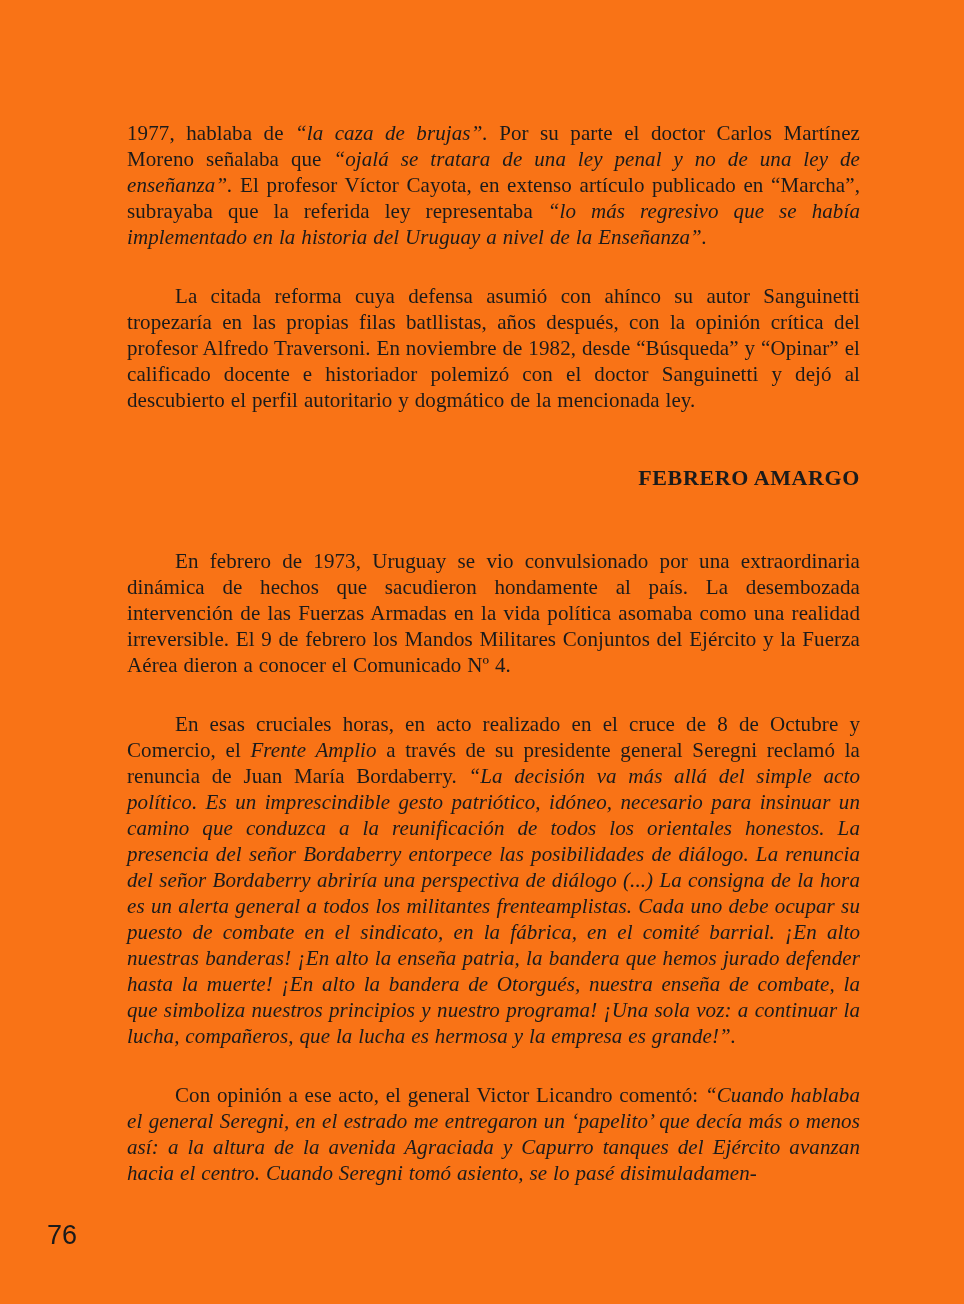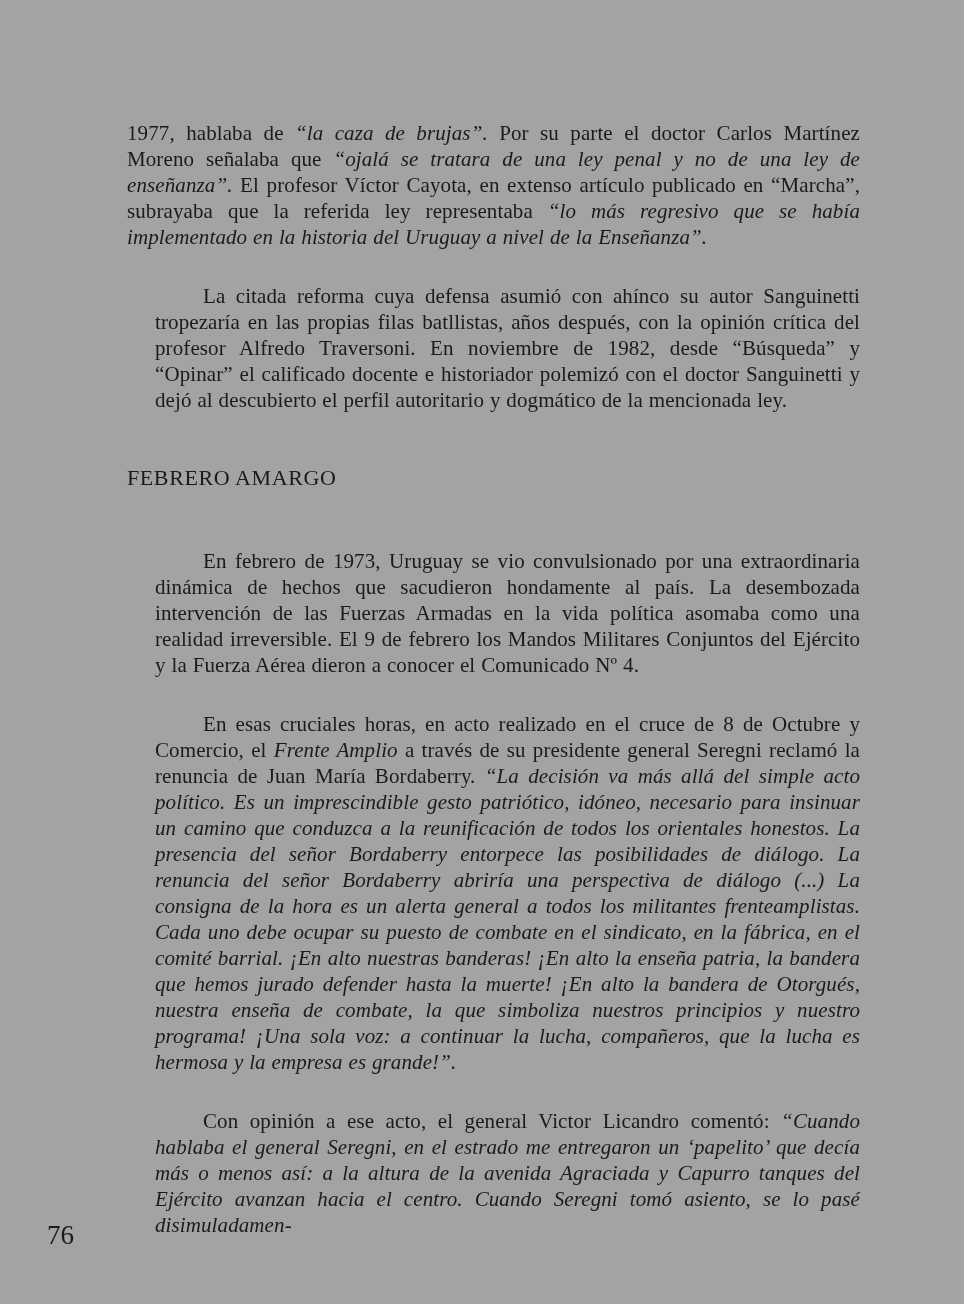--- a/index.html
+++ b/index.html
@@ -25,45 +25,45 @@
   .para {
     margin: 0 0 33px 0;
     font-size: 21px;
     line-height: 26px;
     text-align: justify;
     letter-spacing: 0.1px;
     word-spacing: 0.5px;
   }
   .para.indent {
     text-indent: 48px;
-    margin-left: 28px;
   }
   .para em {
     font-style: italic;
   }
   .heading {
     margin: 52px 0 57px 0;
     font-size: 22px;
     line-height: 26px;
-    font-weight: normal;
+    font-weight: bold;
     letter-spacing: 0.6px;
+    text-align: right;
   }
   .page-number {
     position: absolute;
     left: 47px;
     top: 1220px;
-    font-family: Liberation Serif, serif;
+    font-family: Liberation Sans, sans-serif;
     font-size: 27px;
     line-height: 30px;
   }
 </style>
 </head>
 <body>
 
-<div class="page" style="background: #a3a3a3; color: rgb(27, 27, 27);">
+<div class="page" style="background: #f97316; color: rgb(27, 27, 27);">
   <main class="text-column">
       <p class="para"><span>1977, hablaba de </span><em>“la caza de brujas”.</em><span> Por su parte el doctor Carlos Martínez Moreno señalaba que </span><em>“ojalá se tratara de una ley penal y no de una ley de enseñanza”.</em><span> El profesor Víctor Cayota, en extenso artículo publicado en “Marcha”, subrayaba que la referida ley representaba </span><em>“lo más regresivo que se había implementado en la historia del Uruguay a nivel de la Enseñanza”.</em></p>
       <p class="para indent"><span>La citada reforma cuya defensa asumió con ahínco su autor Sanguinetti tropezaría en las propias filas batllistas, años después, con la opinión crítica del profesor Alfredo Traversoni. En noviembre de 1982, desde “Búsqueda” y “Opinar” el calificado docente e historiador polemizó con el doctor Sanguinetti y dejó al descubierto el perfil autoritario y dogmático de la mencionada ley.</span></p>
       <h2 class="heading">FEBRERO AMARGO</h2>
       <p class="para indent"><span>En febrero de 1973, Uruguay se vio convulsionado por una extraordinaria dinámica de hechos que sacudieron hondamente al país. La desembozada intervención de las Fuerzas Armadas en la vida política asomaba como una realidad irreversible. El 9 de febrero los Mandos Militares Conjuntos del Ejército y la Fuerza Aérea dieron a conocer el Comunicado Nº 4.</span></p>
       <p class="para indent"><span>En esas cruciales horas, en acto realizado en el cruce de 8 de Octubre y Comercio, el </span><em>Frente Amplio</em><span> a través de su presidente general Seregni reclamó la renuncia de Juan María Bordaberry. </span><em>“La decisión va más allá del simple acto político. Es un imprescindible gesto patriótico, idóneo, necesario para insinuar un camino que conduzca a la reunificación de todos los orientales honestos. La presencia del señor Bordaberry entorpece las posibilidades de diálogo. La renuncia del señor Bordaberry abriría una perspectiva de diálogo (...) La consigna de la hora es un alerta general a todos los militantes frenteamplistas. Cada uno debe ocupar su puesto de combate en el sindicato, en la fábrica, en el comité barrial. ¡En alto nuestras banderas! ¡En alto la enseña patria, la bandera que hemos jurado defender hasta la muerte! ¡En alto la bandera de Otorgués, nuestra enseña de combate, la que simboliza nuestros principios y nuestro programa! ¡Una sola voz: a continuar la lucha, compañeros, que la lucha es hermosa y la empresa es grande!”.</em></p>
       <p class="para indent"><span>Con opinión a ese acto, el general Victor Licandro comentó: </span><em>“Cuando hablaba el general Seregni, en el estrado me entregaron un ‘papelito’ que decía más o menos así: a la altura de la avenida Agraciada y Capurro tanques del Ejército avanzan hacia el centro. Cuando Seregni tomó asiento, se lo pasé disimuladamen-</em></p>
     </main>
   <div class="page-number">76</div>
 </div>

